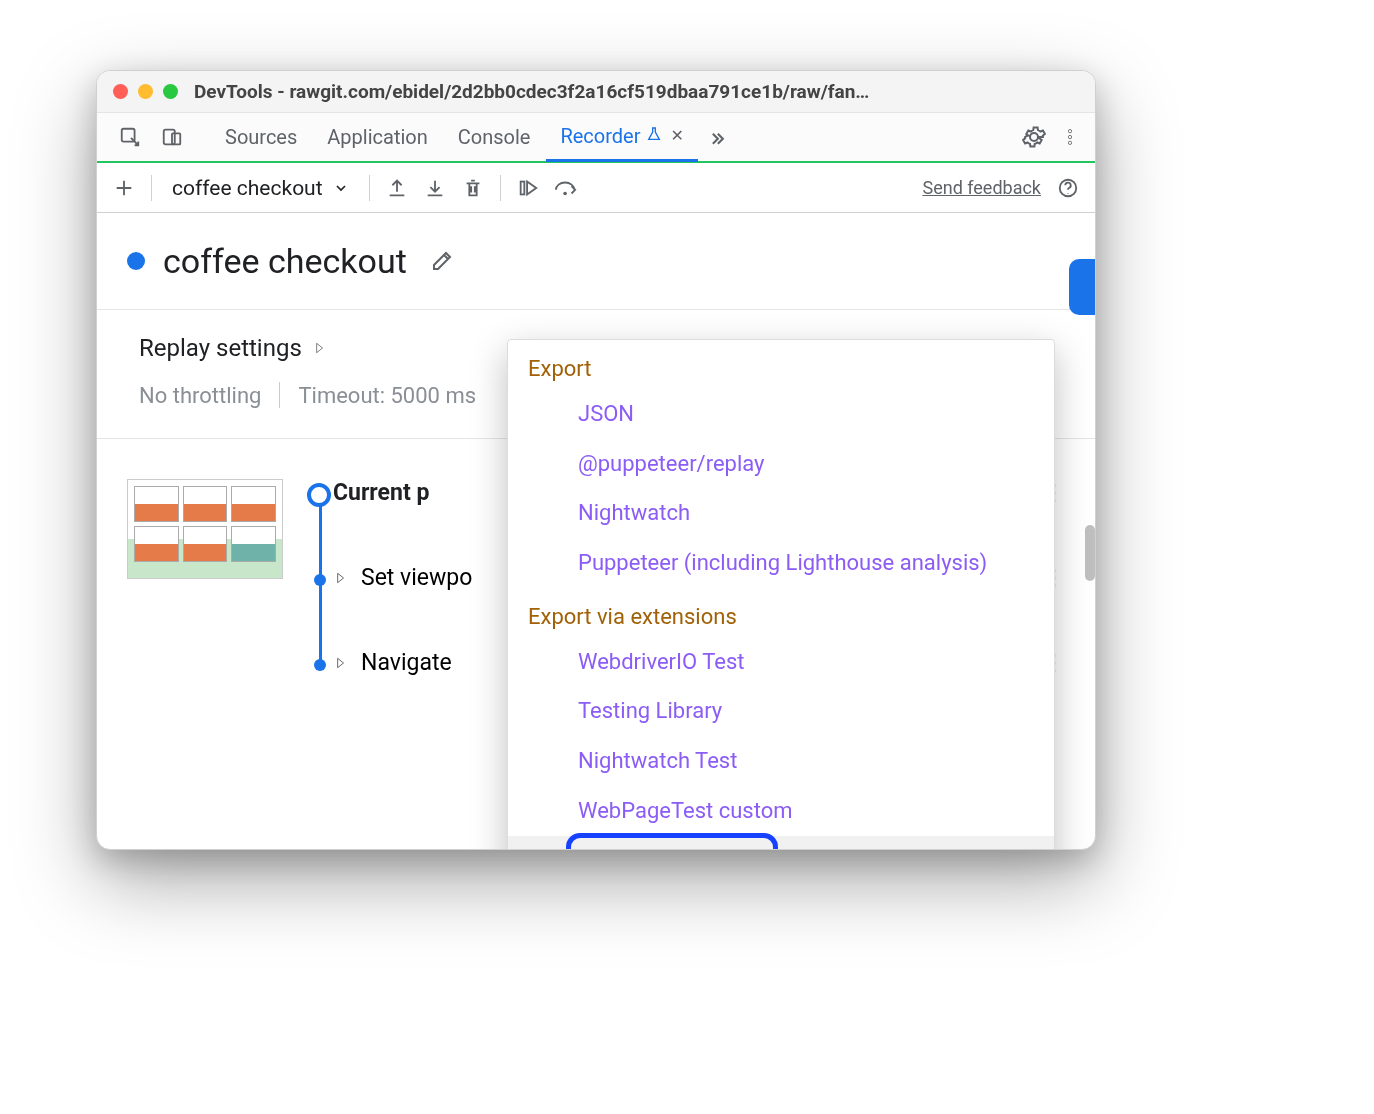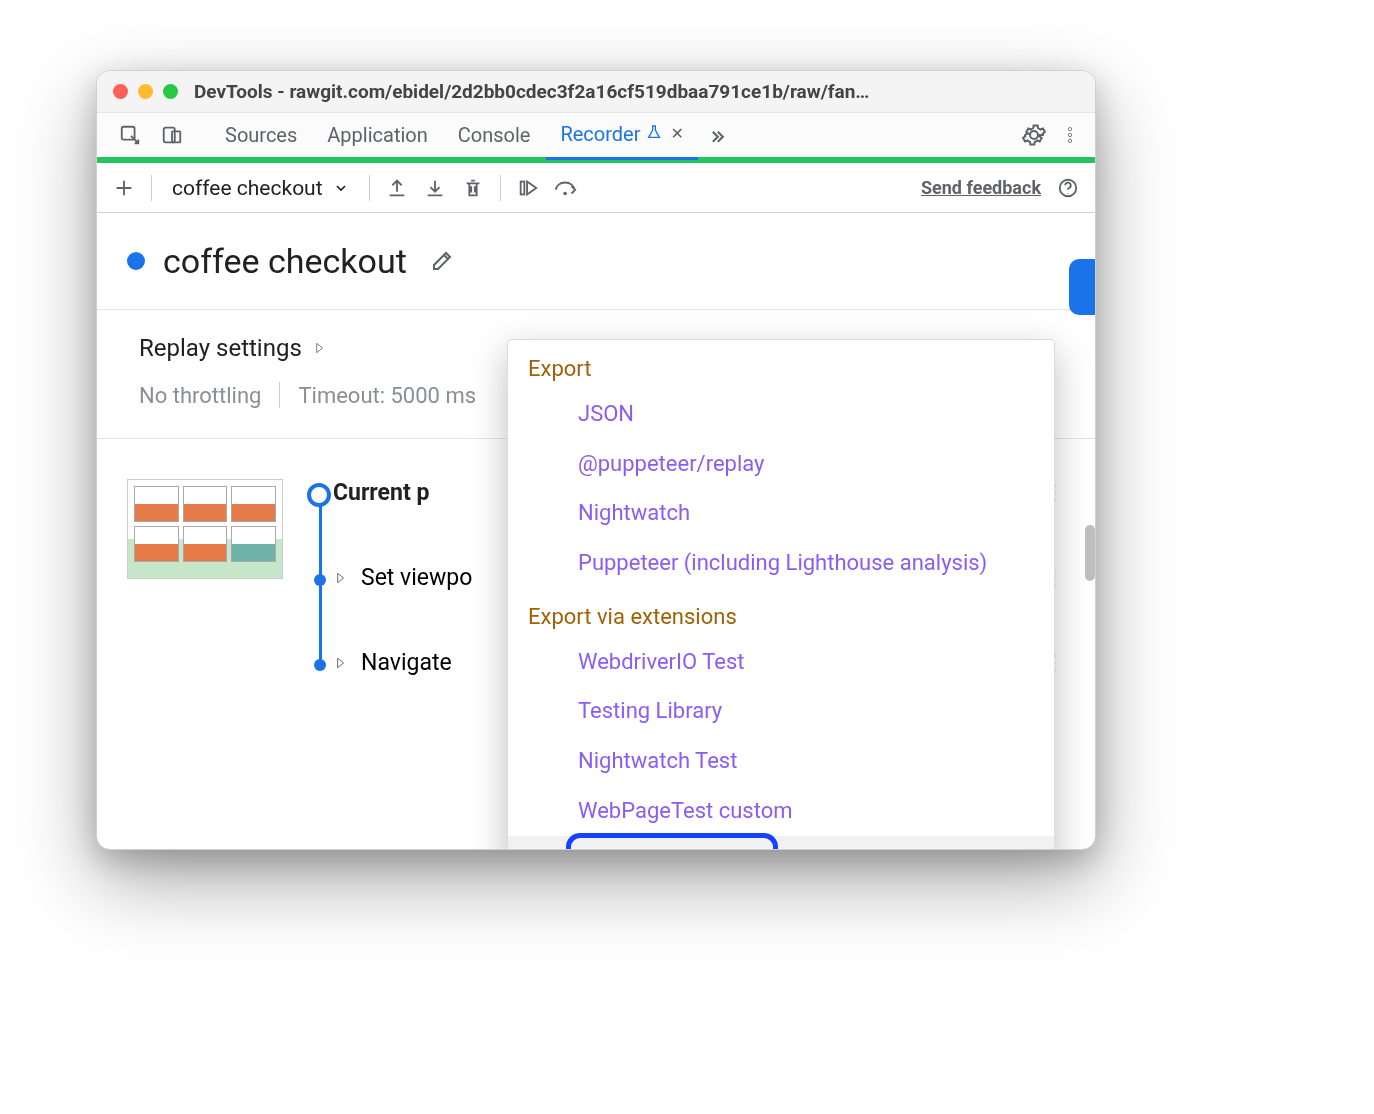--- a/index.html
+++ b/index.html
@@ -41,21 +41,21 @@
   .title-text {
     font-size: 19px; font-weight: 700; color: #444;
     white-space: nowrap; overflow: hidden; text-overflow: ellipsis;
     flex: 1;
   }
 
   .tabs-row {
     height: 50px;
     display: flex;
     align-items: center;
-    border-bottom: 6px solid #22c55e;
+    border-bottom: 2px solid #22c55e;
     padding: 0 8px;
     gap: 2px;
     background: #fbfbfb;
   }
   .tabs-left { display: flex; align-items: center; gap: 8px; padding-left: 8px; }
   .tab-btn {
     padding: 0 14px;
     height: 50px;
     display: flex; align-items: center;
     font-size: 20px; color: #5f6368;
@@ -84,21 +84,21 @@
     padding: 0 10px;
     gap: 4px;
   }
   .vdiv { width: 1px; height: 26px; background: #d0d0d0; margin: 0 6px; }
   .flow-select {
     display: flex; align-items: center; gap: 10px;
     font-size: 21px; color: #202124;
     padding: 0 10px;
     cursor: pointer;
   }
-  .send-fb { font-size: 18px; color: #5f6368; text-decoration: underline; cursor: pointer; margin-right: 6px; font-weight: bold; }
+  .send-fb { font-size: 18px; color: #5f6368; text-decoration: underline; cursor: pointer; margin-right: 6px; }
 
   .content { flex:1; overflow: auto; position: relative; }
 
   .rec-title-row {
     display: flex; align-items: center;
     padding: 28px 30px 28px 30px;
     gap: 18px;
     border-bottom: 1px solid #e5e5e5;
   }
   .blue-dot { width: 18px; height: 18px; border-radius: 50%; background: #1a73e8; }

